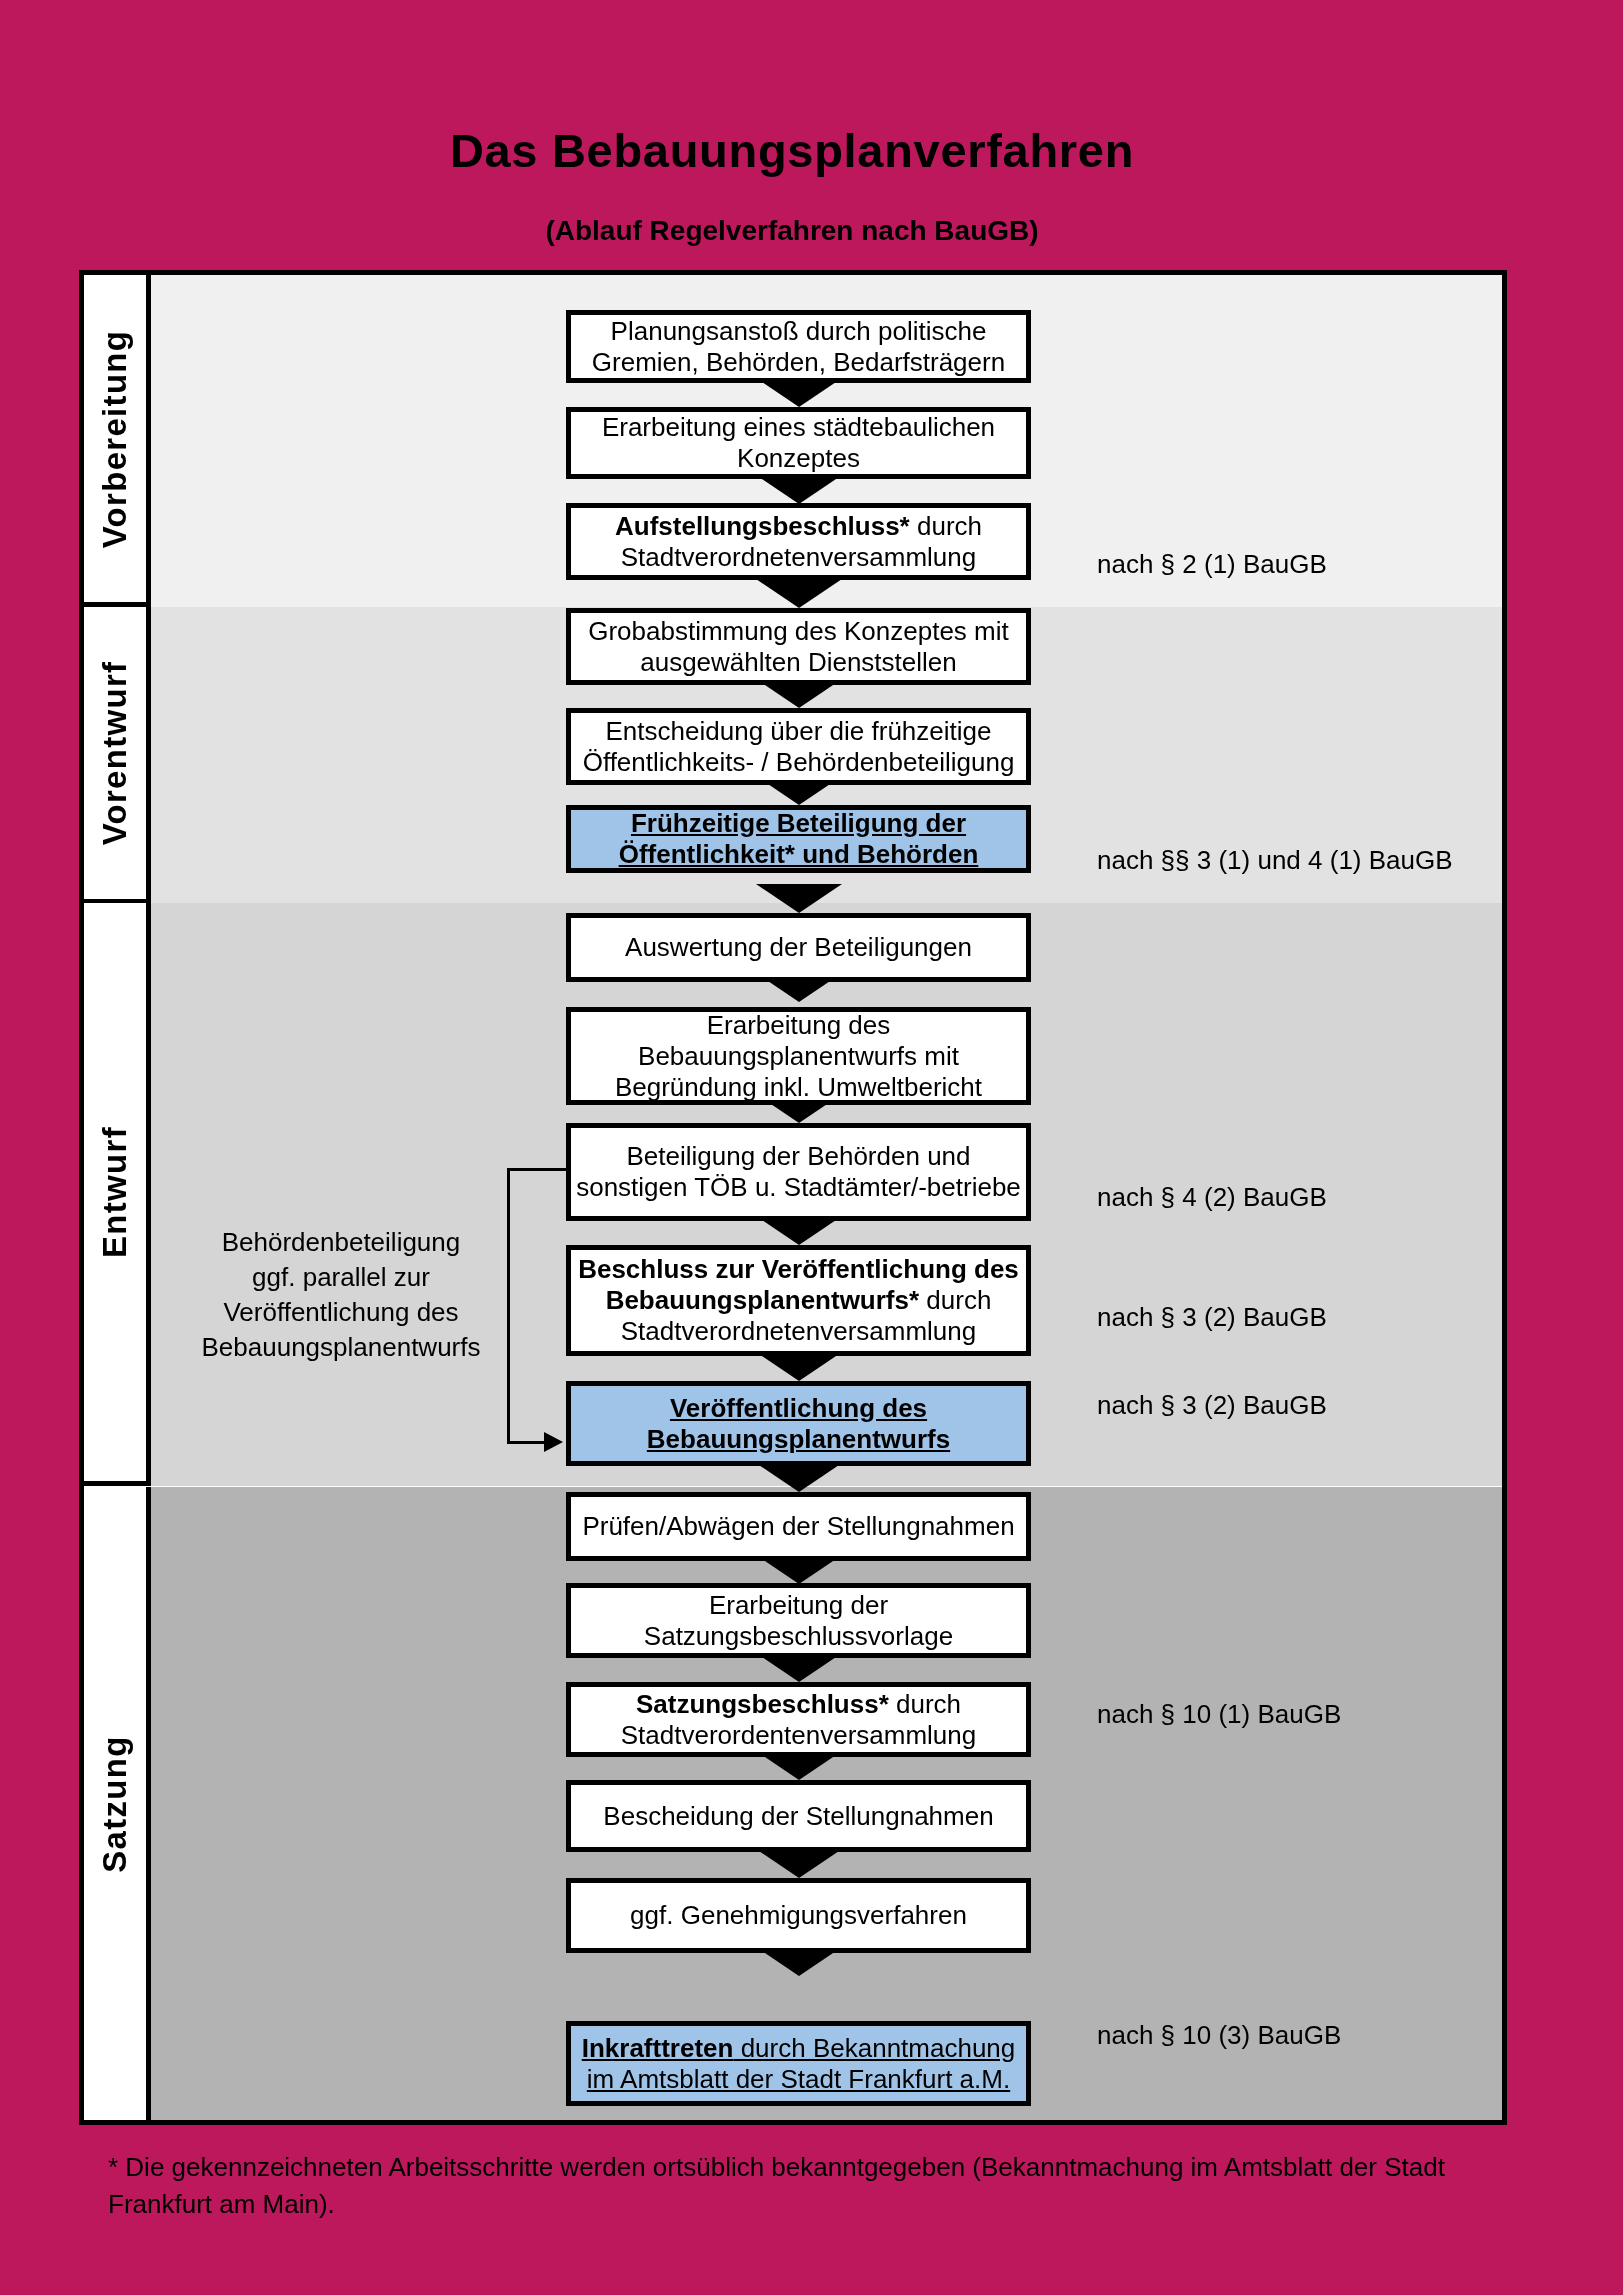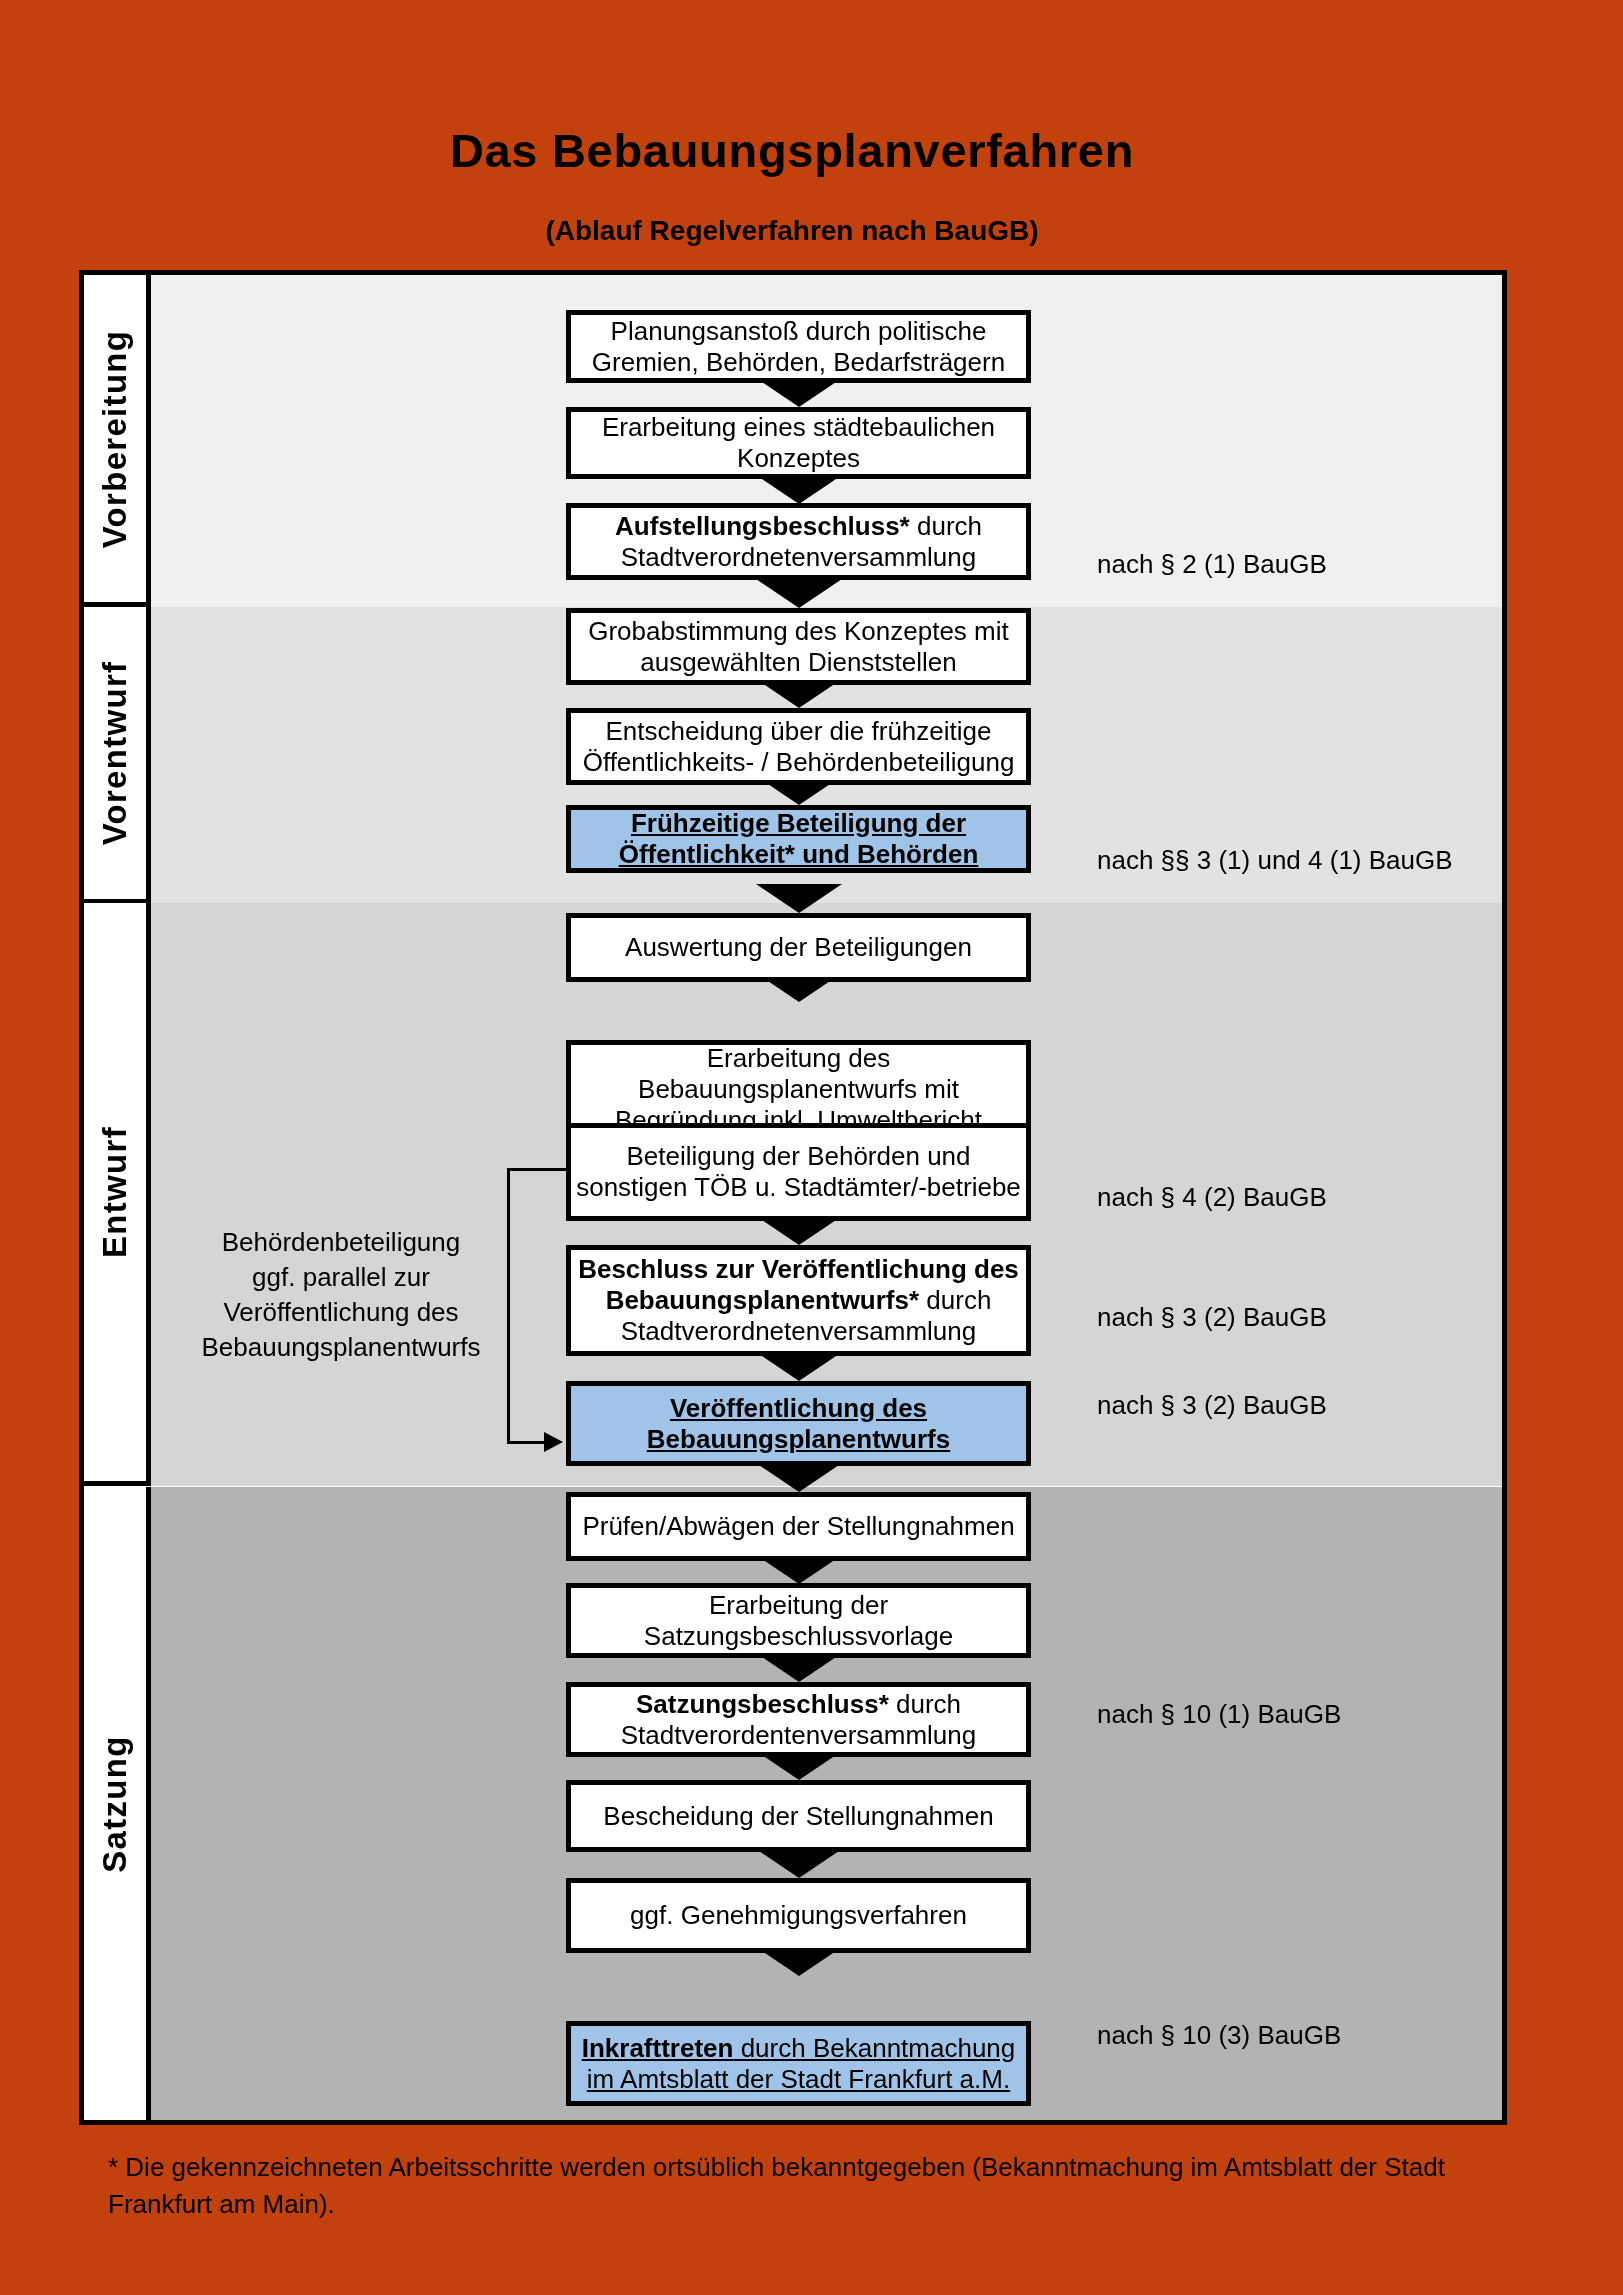--- a/index.html
+++ b/index.html
@@ -1,20 +1,20 @@
 <!DOCTYPE html>
 <html style="font-size:10.5px"><head>
 <meta charset="utf-8">
 <style>
   html,body{margin:0;padding:0;}
   .page{
     position:relative;
     width:1623px;
     height:2295px;
-    background:#c2410c;
+    background:#be185d;
     font-family:"Liberation Sans", sans-serif;
     color:#000;
     overflow:hidden;
   }
   .title{
     position:absolute; top:123px; left:0; width:1584px;
     text-align:center; font-size:47px; font-weight:bold; letter-spacing:0.7px;
   }
   .subtitle{
     position:absolute; top:215px; left:0; width:1584px;
@@ -150,21 +150,21 @@
       <div>Öffentlichkeit* und Behörden</div>
     </div>
     <div class="arrow" style="top:609px;"></div>
     <div class="ref" style="top:568px;">nach §§ 3 (1) und 4 (1) BauGB</div>
 
     <div class="pbox" style="top:638px;height:69px;">
       <div>Auswertung der Beteiligungen</div>
     </div>
     <div class="arrow" style="top:698px;"></div>
 
-    <div class="pbox" style="top:765px;height:98px;align-items:center;">
+    <div class="pbox" style="top:732px;height:98px;align-items:center;">
       <div>Erarbeitung des</div>
       <div>Bebauungsplanentwurfs mit</div>
       <div>Begründung inkl. Umweltbericht</div>
     </div>
     <div class="arrow" style="top:819px;"></div>
 
     <div class="pbox" style="top:848px;height:98px;">
       <div>Beteiligung der Behörden und</div>
       <div>sonstigen TÖB u. Stadtämter/-betriebe</div>
     </div>

